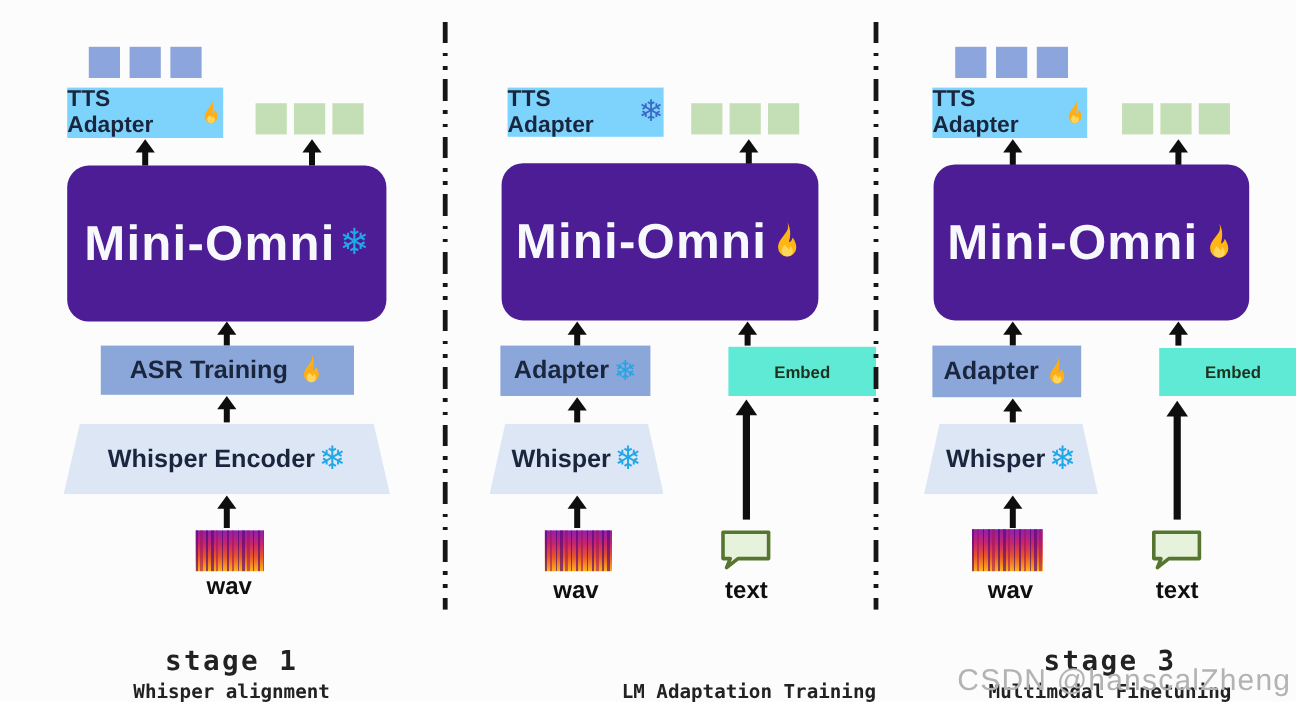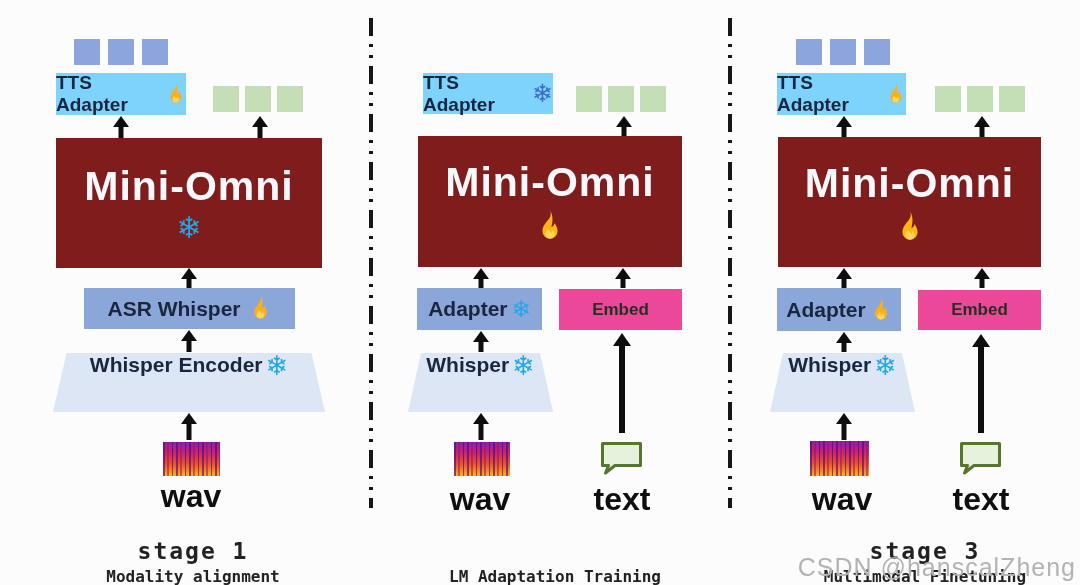--- a/index.html
+++ b/index.html
@@ -8,25 +8,25 @@
     font-family:"Liberation Sans",sans-serif;overflow:hidden;
   }
   .stage{position:absolute;top:0;width:360px;height:585px;}
 
   .box{
     position:absolute;display:flex;align-items:center;justify-content:center;
     gap:4px;font-weight:bold;color:#19263e;
   }
   .tts{background:#7dd3fc;font-size:19px;}
   .blue-adapter{background:#8ba6d9;font-size:21px;gap:8px;}
-  .embed{background:#ec4899;font-size:17px;color:#1f3220;}
-  .model{background:#7f1d1d;flex-direction:column;color:#f6f8fb;gap:3px;}
+  .embed{background:#5eead4;font-size:14px;color:#1f3220;margin-left:48px;}
+  .model{background:#4c1d95;flex-direction:row;color:#f6f8fb;gap:3px;border-radius:18px;}
   .model-label{font-size:41px;font-weight:bold;letter-spacing:1px;}
   .trap{
-    position:absolute;background:#dce6f4;display:flex;
+    position:absolute;background:#dce6f4;display:flex;align-items:center;
     justify-content:center;gap:3px;font-weight:bold;color:#19263e;font-size:21px;
   }
   .trap.wide{clip-path:polygon(5% 0,95% 0,100% 100%,0 100%);}
   .trap.narrow{clip-path:polygon(9% 0,91% 0,100% 100%,0 100%);}
 
   .tokens{position:absolute;display:flex;}
   .tokens span{display:block;width:26px;height:26px;}
   .tokens.blue span{background:#8ca5dc;margin-right:8px;}
   .tokens.green span{background:#c4dfb5;margin-right:6px;}
   .tokens span:last-child{margin-right:0;}
@@ -52,21 +52,21 @@
   .spectro{
     position:absolute;
     background:
       repeating-linear-gradient(90deg,
         rgba(88,8,118,.65) 0 2px, rgba(255,120,20,0) 2px 4px,
         rgba(158,18,92,.55) 4px 6px, rgba(255,170,40,0) 6px 9px,
         rgba(58,8,110,.6) 9px 10px, rgba(255,140,30,0) 10px 13px),
       linear-gradient(180deg,#8f1fae 0%,#c62570 32%,#e8542a 64%,#ffb21e 100%);
   }
 
-  .label-io{position:absolute;font-size:32px;font-weight:bold;color:#0f0f0f;text-align:center;width:120px;}
+  .label-io{position:absolute;font-size:20px;font-weight:bold;color:#0f0f0f;text-align:center;width:120px;}
   .caption{
     position:absolute;font-family:"DejaVu Sans Mono",monospace;font-weight:bold;
     color:#222;text-align:center;width:350px;margin-top:24px;
   }
   .caption.main{font-size:23px;letter-spacing:2px;top:514px;}
   .caption.sub{font-size:16px;top:543px;}
 
   .sep{
     position:absolute;top:18px;height:490px;width:4px;
     background:repeating-linear-gradient(to bottom,
@@ -113,42 +113,42 @@
       </div>
     <div class="box model" style="left:56px;top:138px;width:266px;height:130px;">
       <span class="model-label">Mini-Omni</span>
       <span class="snow bright" style="font-size:30px;">❄</span>
     </div>
     <div class="arrow" style="left:181px;top:268px;height:20px;">
         <div class="head"></div>
         <div class="stem"></div>
       </div>
     <div class="box blue-adapter" style="left:84px;top:288px;width:211px;height:41px;">
-      <span>ASR Whisper</span>
+      <span>ASR Training</span>
         <svg class="flame" viewBox="0 0 24 30" width="23" height="29">
           <path fill="#ffae17" d="M12 1c1.8 4.6-.6 7-2.6 9.6C7.3 13.3 5.5 15.6 5.5 19a6.5 6.5 0 0 0 13 0c0-2.6-1.1-4.8-2.6-7-.4 1.9-1.3 3-2.7 3.4C14.3 11 15 6 12 1z"></path>
           <path fill="#ffd65c" d="M12 25.4c-2.2 0-4-1.7-4-3.9 0-1.7 1-2.9 2.2-4.4.7 1.3 2.4 1.7 3 3.4.6-.6.9-1.5.8-2.6 1.1 1.2 2 2.4 2 3.6 0 2.2-1.8 3.9-4 3.9z"></path>
         </svg>
     </div>
     <div class="arrow" style="left:181px;top:330px;height:22px;">
         <div class="head"></div>
         <div class="stem"></div>
       </div>
     <div class="trap wide" style="left:53px;top:353px;width:272px;height:59px;">
       <span>Whisper Encoder</span>
       <span class="snow bright" style="font-size:27px;">❄</span>
     </div>
     <div class="arrow" style="left:181px;top:413px;height:27px;">
         <div class="head"></div>
         <div class="stem"></div>
       </div>
     <div class="spectro" style="left:163px;top:442px;width:57px;height:34px;"></div>
     <div class="label-io" style="left:131px;top:478px;">wav</div>
     <div class="caption main" style="left:18px;">stage 1</div>
-    <div class="caption sub" style="left:18px;">Modality alignment</div>
+    <div class="caption sub" style="left:18px;">Whisper alignment</div>
   </div>
 
   <div class="sep" style="left:369px;"></div>
 
   <div class="stage" style="left:360px;">
     <div class="box tts" style="left:63px;top:73px;width:130px;height:41px;">
       <span>TTS Adapter</span>
       <span class="snow dark" style="font-size:25px;">❄</span>
     </div>
     <div class="tokens green" style="left:216px;top:86px;">
@@ -197,21 +197,21 @@
     <div class="spectro" style="left:94px;top:442px;width:56px;height:34px;"></div>
     <div class="arrow thick" style="left:253px;top:333px;height:100px;">
         <div class="head"></div>
         <div class="stem"></div>
       </div>
     <svg class="bubble" style="left:238px;top:441px;" viewBox="0 0 47 35" width="47" height="35">
         <path d="M4.5 2.5 H42.5 V24.5 H17 L7.5 32 L10.5 24.5 H4.5 Z" fill="#e7f2dc" stroke="#56762f" stroke-width="3" stroke-linejoin="round"></path>
       </svg>
     <div class="label-io" style="left:60px;top:481px;">wav</div>
     <div class="label-io" style="left:202px;top:481px;">text</div>
-    <div class="caption sub" style="left:20px;">LM Adaptation Training</div>
+    <div class="caption sub" style="left:20px;text-align:right;">LM Adaptation Training</div>
   </div>
 
   <div class="sep" style="left:728px;"></div>
 
   <div class="stage" style="left:720px;">
     <div class="tokens blue" style="left:76px;top:39px;">
       <span></span>
         <span></span>
         <span></span>
     </div>

